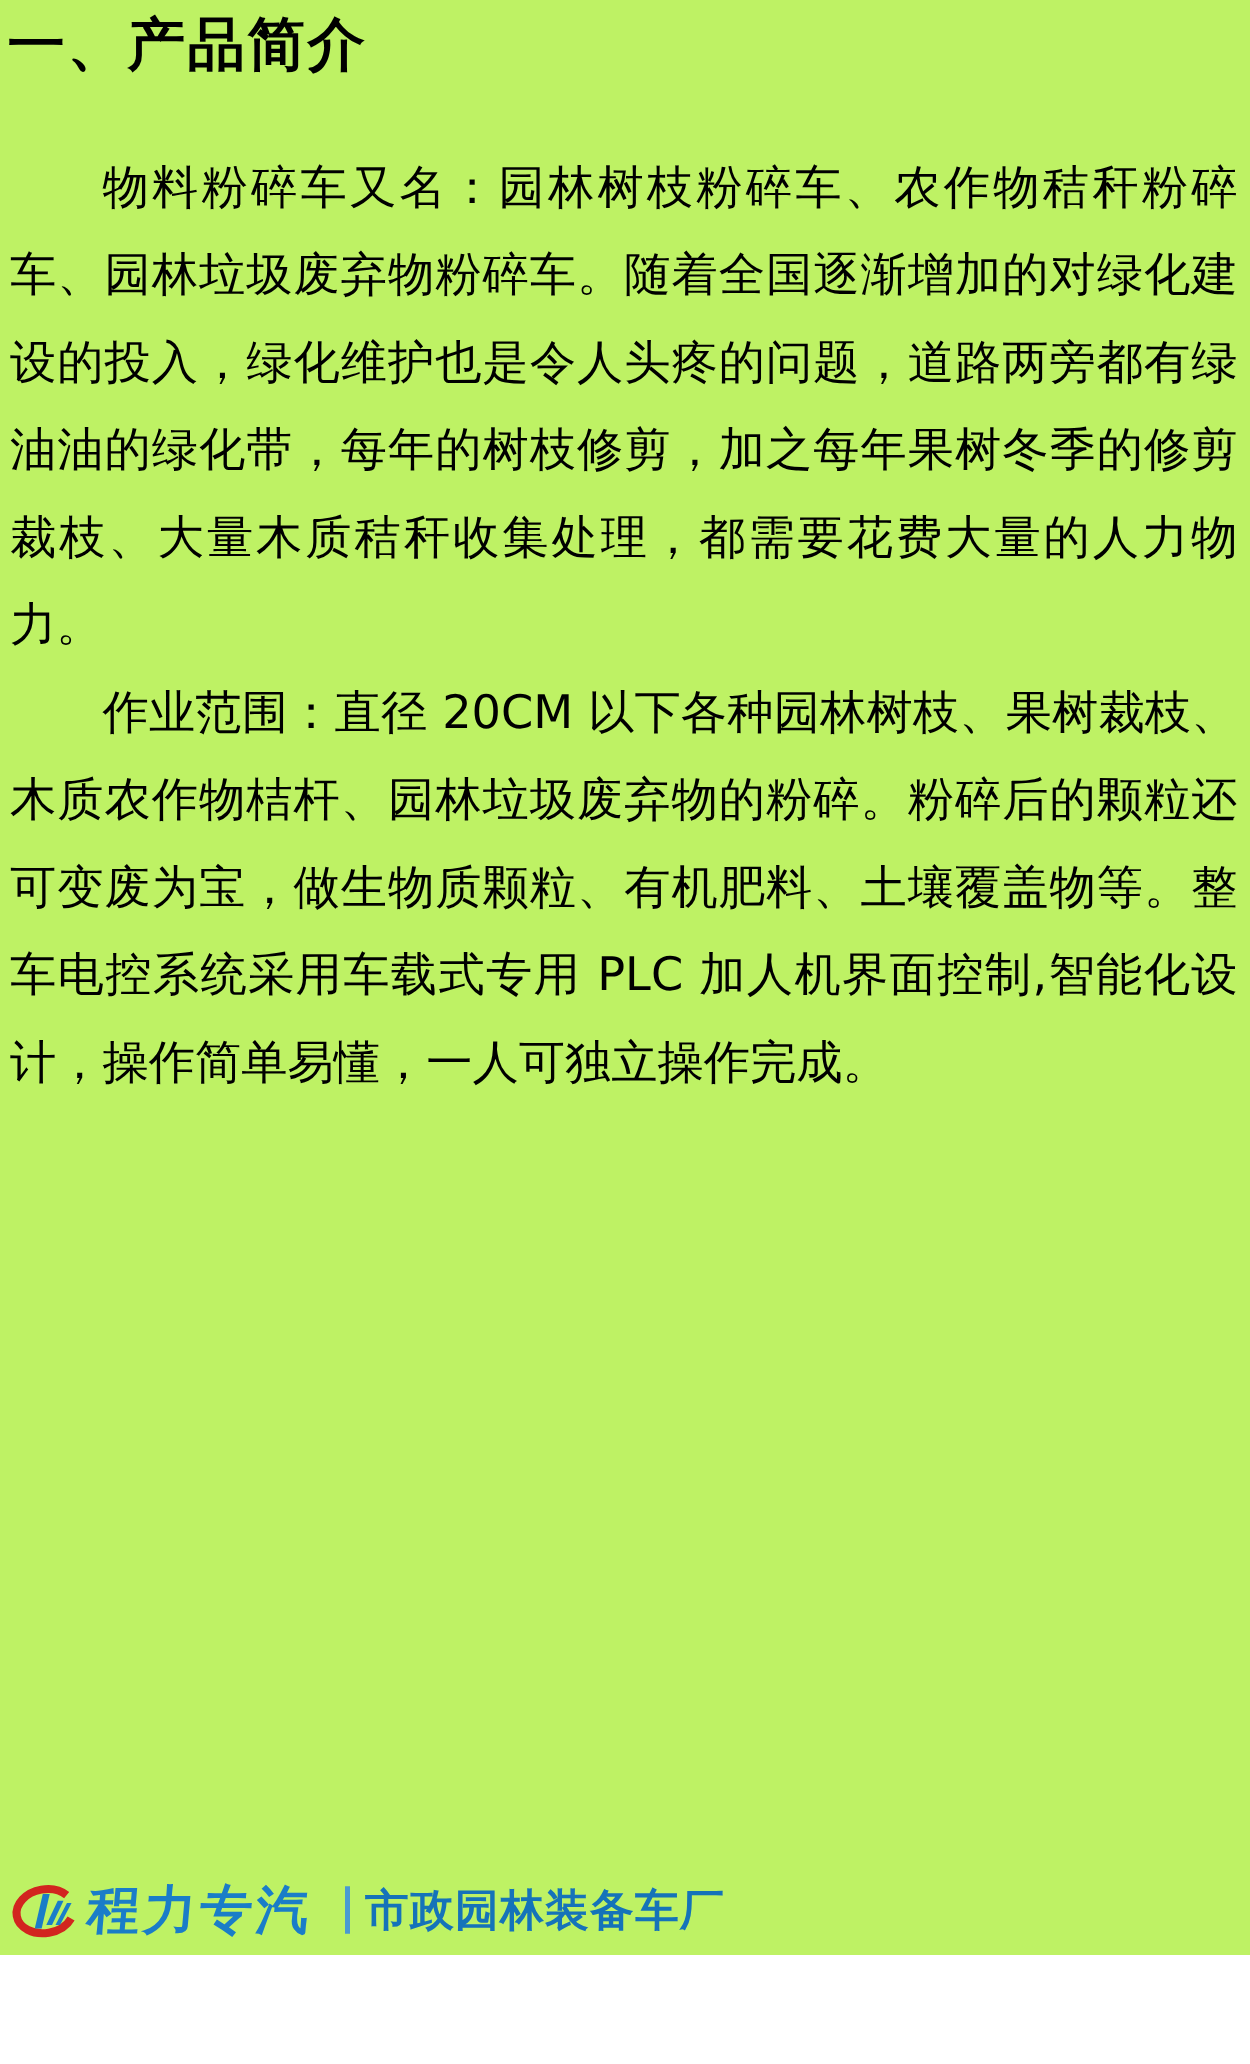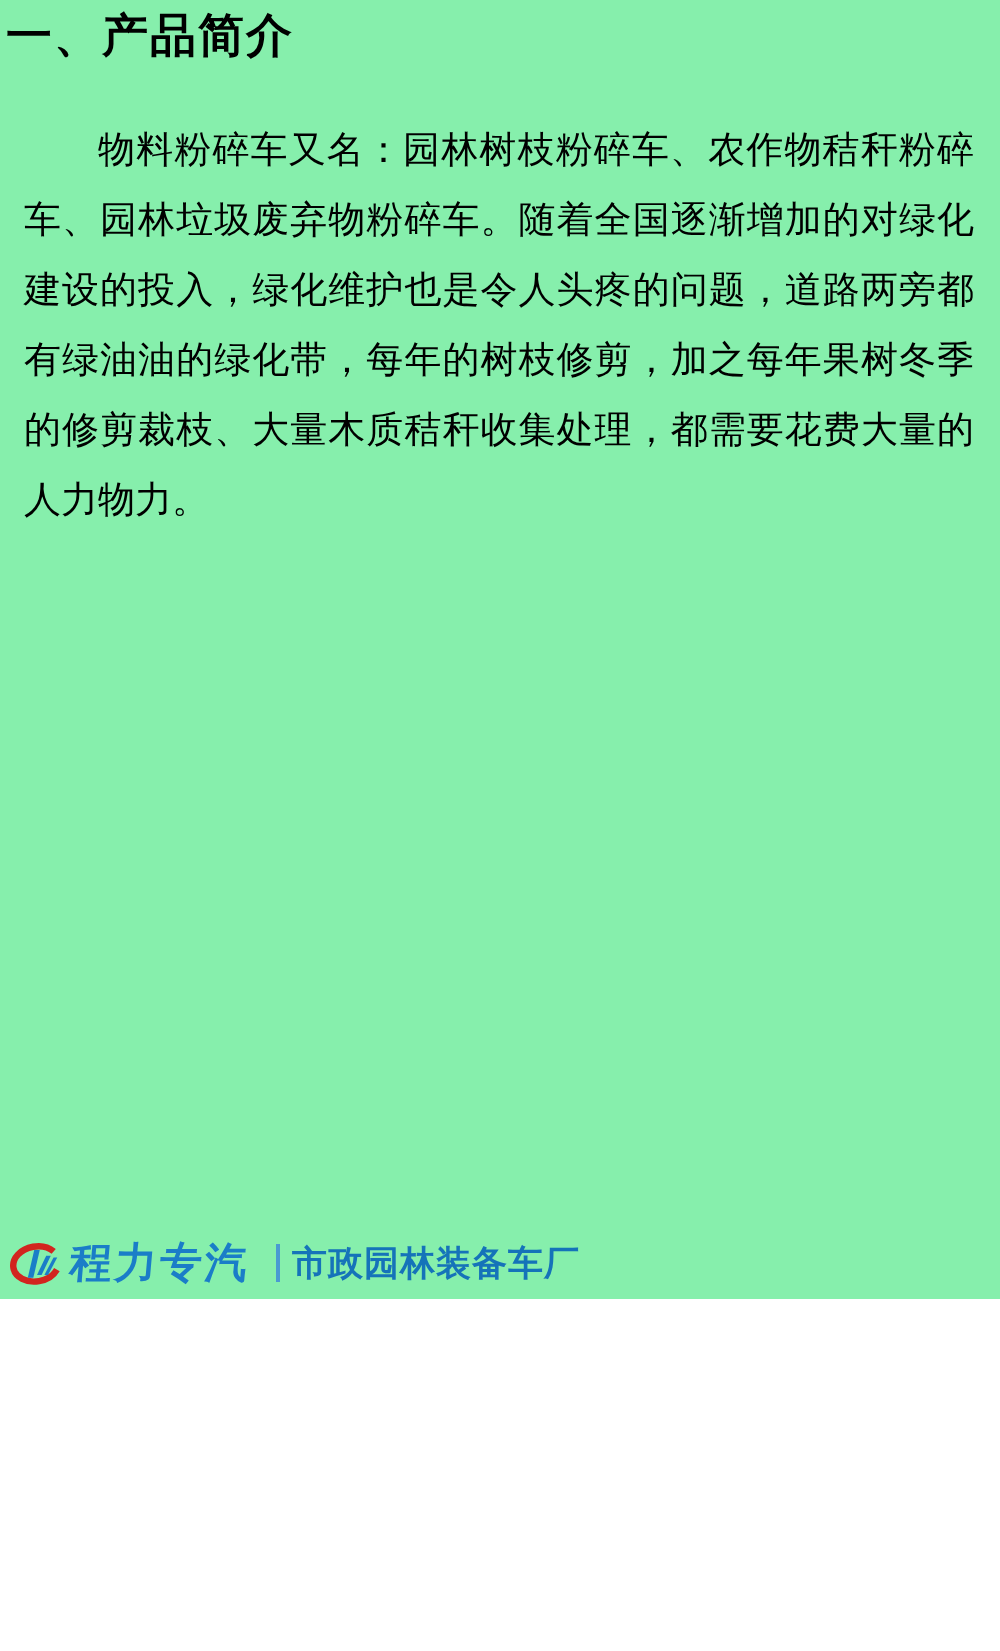--- a/index.html
+++ b/index.html
@@ -3,43 +3,43 @@
 <meta charset="utf-8">
 <style>
   html, body {
     margin: 0;
     padding: 0;
     background: #ffffff;
   }
   .page {
     position: relative;
     width: 1000px;
-    height: 1299px;
-    background: #86efac;
+    height: 1564px;
+    background: #bef264;
     color: #000000;
     font-family: "DejaVu Sans", "Liberation Sans", sans-serif;
     overflow: hidden;
   }
   .heading {
     padding: 8px 8px 0 6px;
     font-size: 46px;
     font-weight: bold;
     letter-spacing: 2px;
     line-height: 1.2;
   }
   .body-text {
     margin-top: 52px;
     padding: 0 10px 0 8px;
     font-size: 37px;
     line-height: 70px;
     text-align: justify;
     text-justify: inter-character;
   }
   .body-text p {
-    margin: 16px;
+    margin: 0;
     text-indent: 2em;
   }
   .footer {
     position: absolute;
     left: 8px;
     bottom: 8px;
     display: flex;
     align-items: center;
   }
   .logo {
@@ -75,20 +75,21 @@
 </style>
 </head>
 <body>
 
 <div class="page">
 
   <div class="heading">一、产品简介</div>
 
   <div class="body-text">
     <p>物料粉碎车又名：园林树枝粉碎车、农作物秸秆粉碎车、园林垃圾废弃物粉碎车。随着全国逐渐增加的对绿化建设的投入，绿化维护也是令人头疼的问题，道路两旁都有绿油油的绿化带，每年的树枝修剪，加之每年果树冬季的修剪裁枝、大量木质秸秆收集处理，都需要花费大量的人力物力。</p>
+    <p>作业范围：直径 20CM 以下各种园林树枝、果树裁枝、木质农作物桔杆、园林垃圾废弃物的粉碎。粉碎后的颗粒还可变废为宝，做生物质颗粒、有机肥料、土壤覆盖物等。整车电控系统采用车载式专用 PLC 加人机界面控制,智能化设计，操作简单易懂，一人可独立操作完成。</p>
   </div>
 
   <div class="footer">
     <span class="logo">
       <svg width="58" height="46" viewBox="0 0 60 50" xmlns="http://www.w3.org/2000/svg">
         <ellipse cx="29" cy="26" rx="25" ry="19" fill="none" stroke="#d2251f" stroke-width="7" pathLength="100" stroke-dasharray="84 16" stroke-dashoffset="-8" transform="rotate(-10 29 26)"></ellipse>
         <polygon points="20,41 27,11 33,11 26,41" fill="#1a7dc8"></polygon>
         <polygon points="30,38 40,17 45,17 35,38" fill="#1a7dc8"></polygon>
         <polygon points="38,38 48,19 52,19 42,38" fill="#1a7dc8"></polygon>
       </svg>

